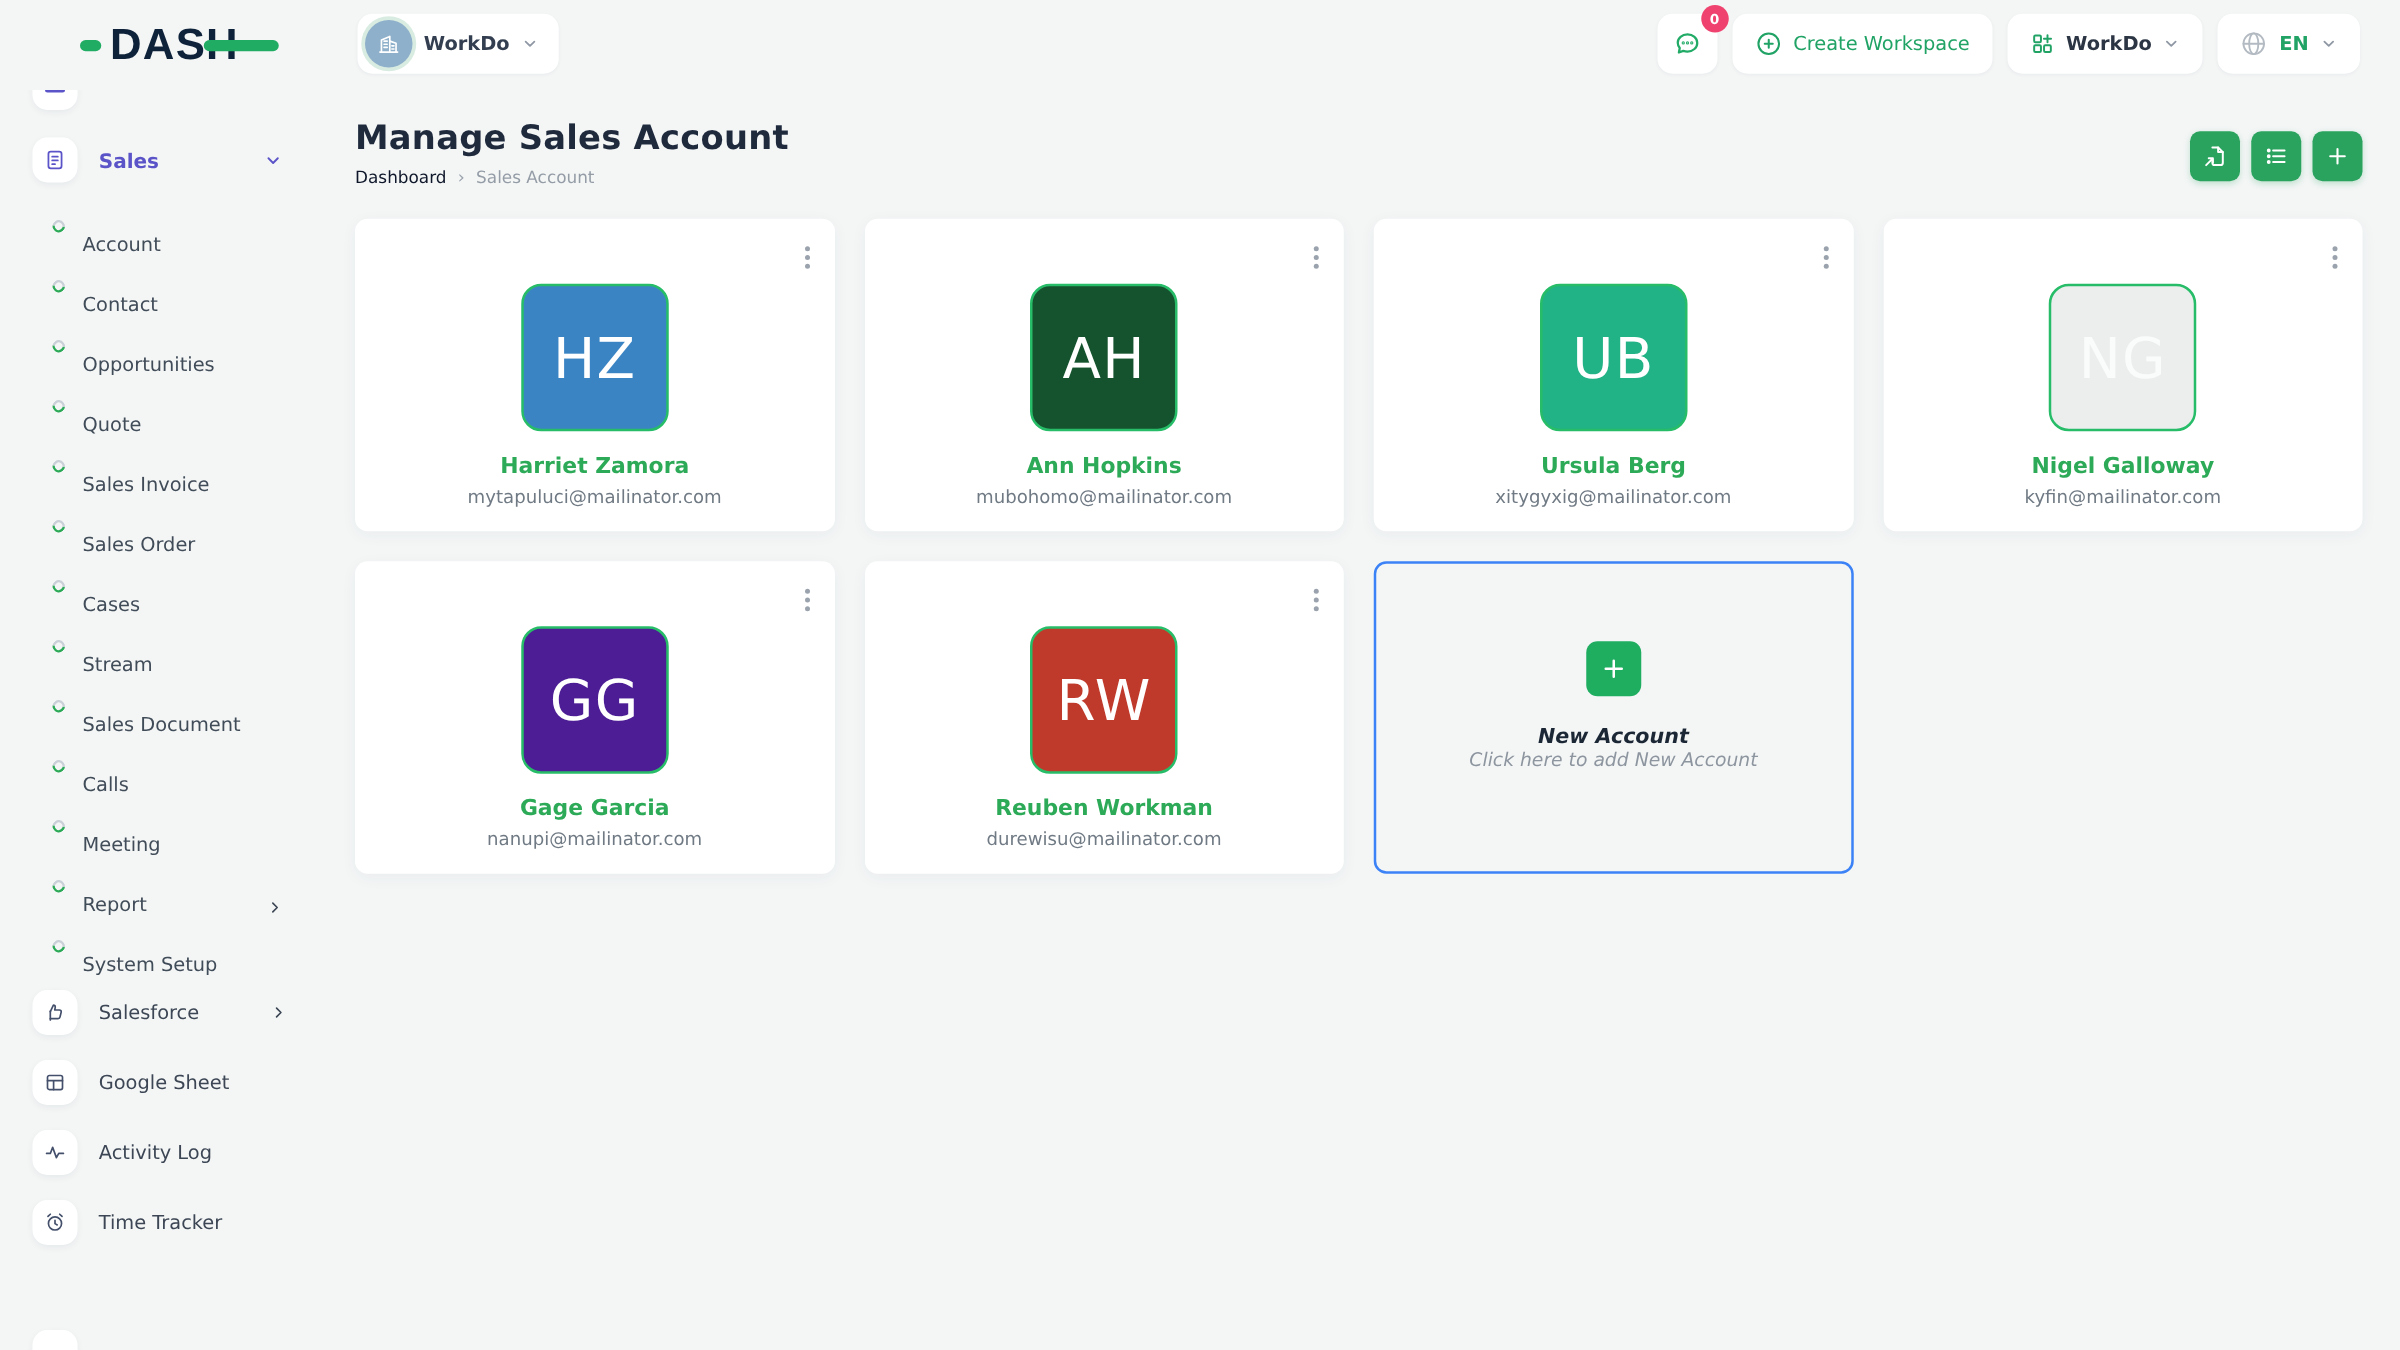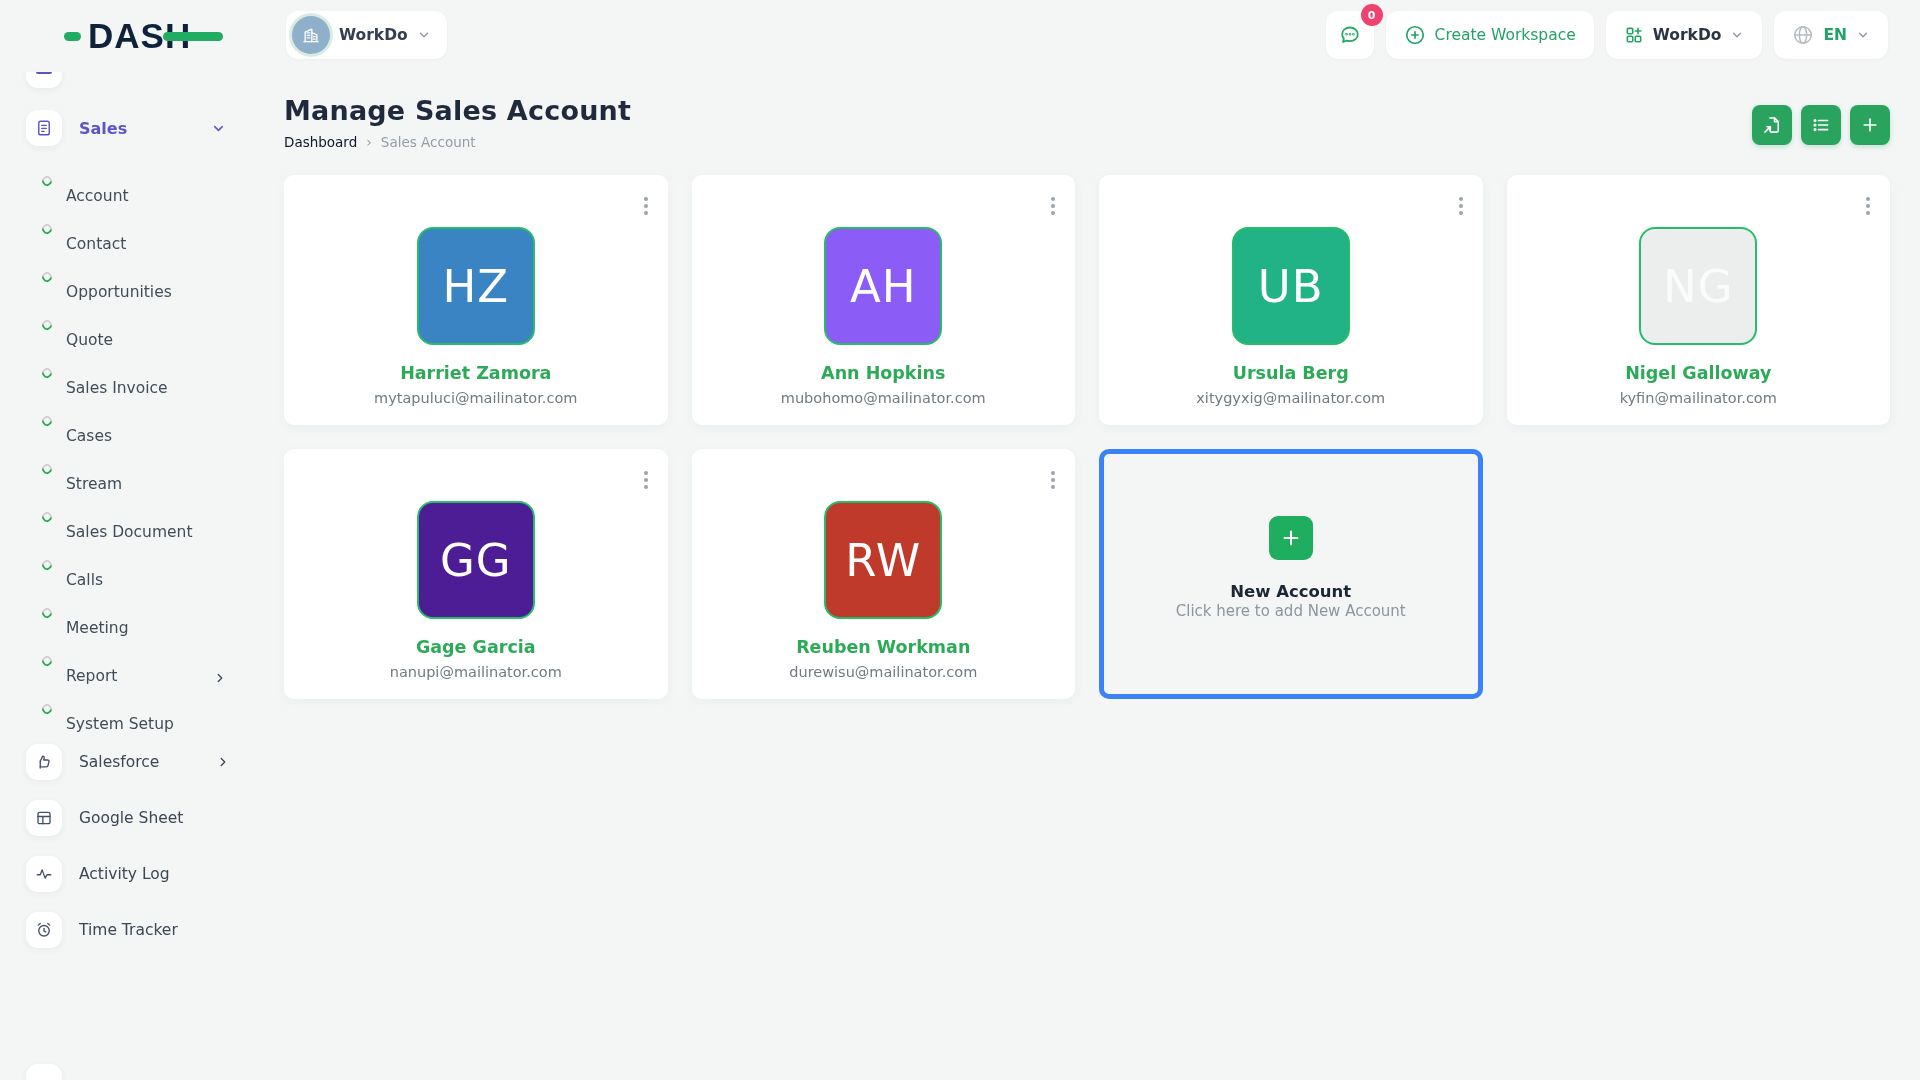--- a/index.html
+++ b/index.html
@@ -96,21 +96,21 @@
   .kebab { position:absolute; top:16px; right:14px; background:none; border:none; padding:6px; cursor:pointer; display:flex; flex-direction:column; gap:3px; align-items:center; }
   .kebab i { width:4px; height:4px; border-radius:50%; background:#9aa3ad; display:block; }
   .avatar {
     width:118px; height:118px; margin:52px auto 0; border-radius:16px;
     border:2px solid #27bd68; display:flex; align-items:center; justify-content:center;
     font-size:45px; letter-spacing:1px; color:#fff;
   }
   .acc-name { display:block; margin-top:18px; font-size:17.5px; font-weight:700; color:#2daa57; text-decoration:none; cursor:pointer; }
   .acc-email { margin-top:7px; font-size:14.5px; color:#707a84; }
 
-  .new-account { background:transparent; border:5px solid #3b82f6; box-shadow:none; cursor:pointer; }
+  .new-account { background:transparent; border:2px solid #3b82f6; box-shadow:none; cursor:pointer;font-style:italic; }
   .plus-box {
     width:44px; height:44px; margin:62px auto 0; border-radius:9px; background:#1fad60;
     display:flex; align-items:center; justify-content:center;
   }
   .na-title { margin-top:22px; font-size:16.5px; font-weight:700; color:#1c2736; }
   .na-sub { margin-top:1px; font-size:15px; color:#8d959f; }
 
   svg { display:block; }
 </style>
 </head>
@@ -223,20 +223,24 @@
       <li>
           <span class="bullet"></span>
           <span>Quote</span>
         </li>
       <li>
           <span class="bullet"></span>
           <span>Sales Invoice</span>
         </li>
       <li>
           <span class="bullet"></span>
+          <span>Sales Order</span>
+        </li>
+      <li>
+          <span class="bullet"></span>
           <span>Cases</span>
         </li>
       <li>
           <span class="bullet"></span>
           <span>Stream</span>
         </li>
       <li>
           <span class="bullet"></span>
           <span>Sales Document</span>
         </li>
@@ -360,21 +364,21 @@
         <a class="acc-name">Harriet Zamora</a>
         <div class="acc-email">mytapuluci@mailinator.com</div>
       </div>
 
       <div class="card">
         <button class="kebab">
             <i></i>
             <i></i>
             <i></i>
           </button>
-        <div class="avatar" style="background-color: #8b5cf6;">AH</div>
+        <div class="avatar" style="background-color: #14532d;">AH</div>
         <a class="acc-name">Ann Hopkins</a>
         <div class="acc-email">mubohomo@mailinator.com</div>
       </div>
 
       <div class="card">
         <button class="kebab">
             <i></i>
             <i></i>
             <i></i>
           </button>

